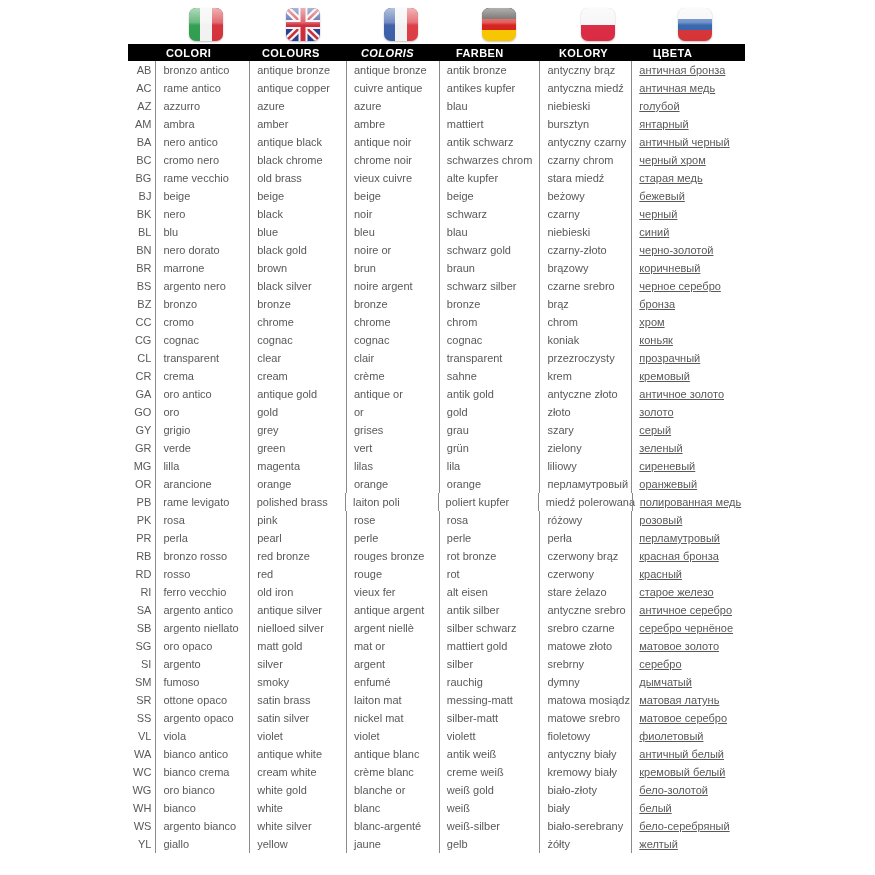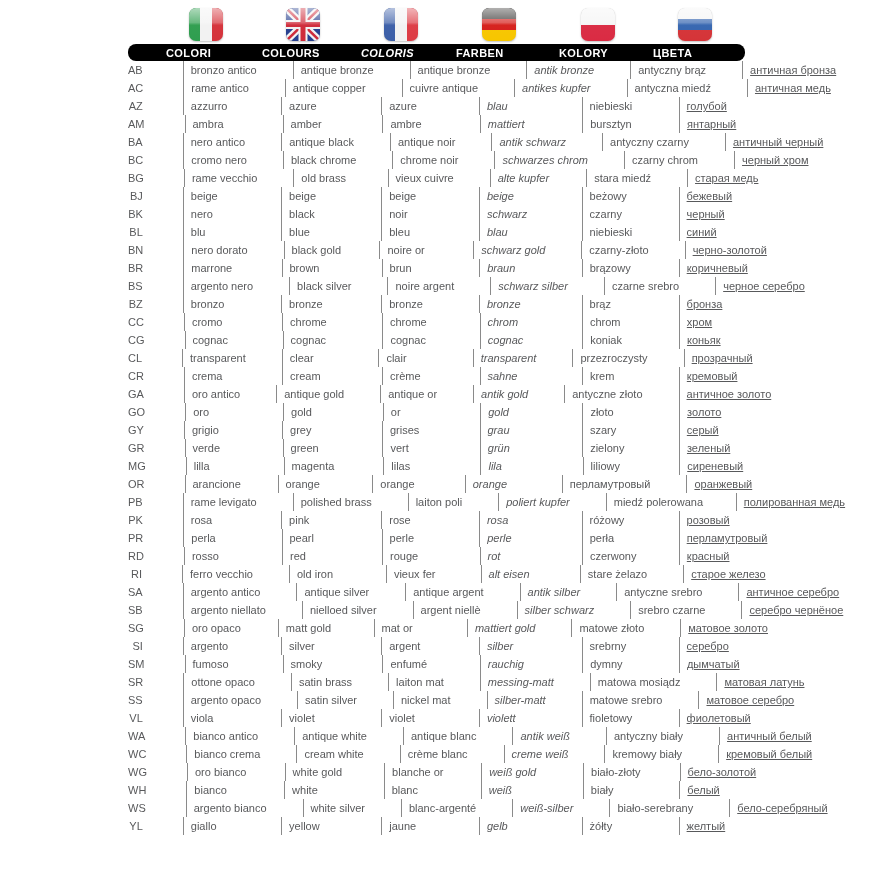--- a/index.html
+++ b/index.html
@@ -15,36 +15,36 @@
   .flag.h .stripes { flex-direction:column; }
   .flag .stripes div { flex:1; }
   .flag svg { position:absolute; inset:0; }
   .flag .gloss { position:absolute; inset:0; border-radius:7px;
           background:linear-gradient(180deg, rgba(255,255,255,0.62) 0%, rgba(255,255,255,0.28) 44%, rgba(255,255,255,0.02) 52%, rgba(255,255,255,0) 100%); }
   .f0 { left:61px; } .f1 { left:158px; } .f2 { left:256px; }
   .f3 { left:354px; } .f4 { left:453px; } .f5 { left:550px; }
 
   
   .header { position:absolute; left:128px; top:44px; width:617px; height:17px;
-            background:#000; display:flex; align-items:center;border-radius:8px; }
+            background:#000; display:flex; align-items:center; }
   .hspacer { width:28px; height:100%; }
   .hcell { color:#fff; font-size:11px; font-weight:bold; letter-spacing:0.4px;
            padding-left:10px; white-space:nowrap; }
   .hc0 { width:96px; } .hc1 { width:99px; } .hc2 { width:95px;font-style:italic; }
   .hc3 { width:103px; } .hc4 { width:94px; } .hc5 { width:102px; }
 
   
   .rows { position:absolute; left:128px; top:61px; width:640px; }
-  .row { display:flex; height:18px; align-items:center;gap:36px; }
+  .row { display:flex; height:18px; align-items:center; }
   .cell { height:100%; display:flex; align-items:center; font-size:11px; color:#58595b;
           white-space:nowrap; overflow:visible; }
   .code { width:28px; justify-content:flex-end; padding-right:4px; }
   .it,.en,.fr,.de,.pl,.ru { border-left:1px solid #8a8a8a; padding-left:7px; }
   .it { width:96px; } .en { width:99px; } .fr { width:95px; }
-  .de { width:103px;font-style:italic; } .pl { width:94px; } .ru { width:140px;text-decoration:underline; }
+  .de { width:103px; } .pl { width:94px; } .ru { width:140px;text-decoration:underline; }
 </style>
 </head>
 <body>
 
 <div class="page">
   <div class="flags" id="flags">
       <div class="flag f0">
         <div class="stripes">
           <div style="background: rgb(47, 158, 79);"></div>
           <div style="background: rgb(242, 242, 242);"></div>
@@ -343,20 +343,29 @@
       <div class="row">
         <div class="cell code">PR</div>
         <div class="cell it">perla</div>
         <div class="cell en">pearl</div>
         <div class="cell fr">perle</div>
         <div class="cell de">perle</div>
         <div class="cell pl">perła</div>
         <div class="cell ru">перламутровый</div>
       </div>
       <div class="row">
+        <div class="cell code">RB</div>
+        <div class="cell it">bronzo rosso</div>
+        <div class="cell en">red bronze</div>
+        <div class="cell fr">rouges bronze</div>
+        <div class="cell de">rot bronze</div>
+        <div class="cell pl">czerwony brąz</div>
+        <div class="cell ru">красная бронза</div>
+      </div>
+      <div class="row">
         <div class="cell code">RD</div>
         <div class="cell it">rosso</div>
         <div class="cell en">red</div>
         <div class="cell fr">rouge</div>
         <div class="cell de">rot</div>
         <div class="cell pl">czerwony</div>
         <div class="cell ru">красный</div>
       </div>
       <div class="row">
         <div class="cell code">RI</div>

